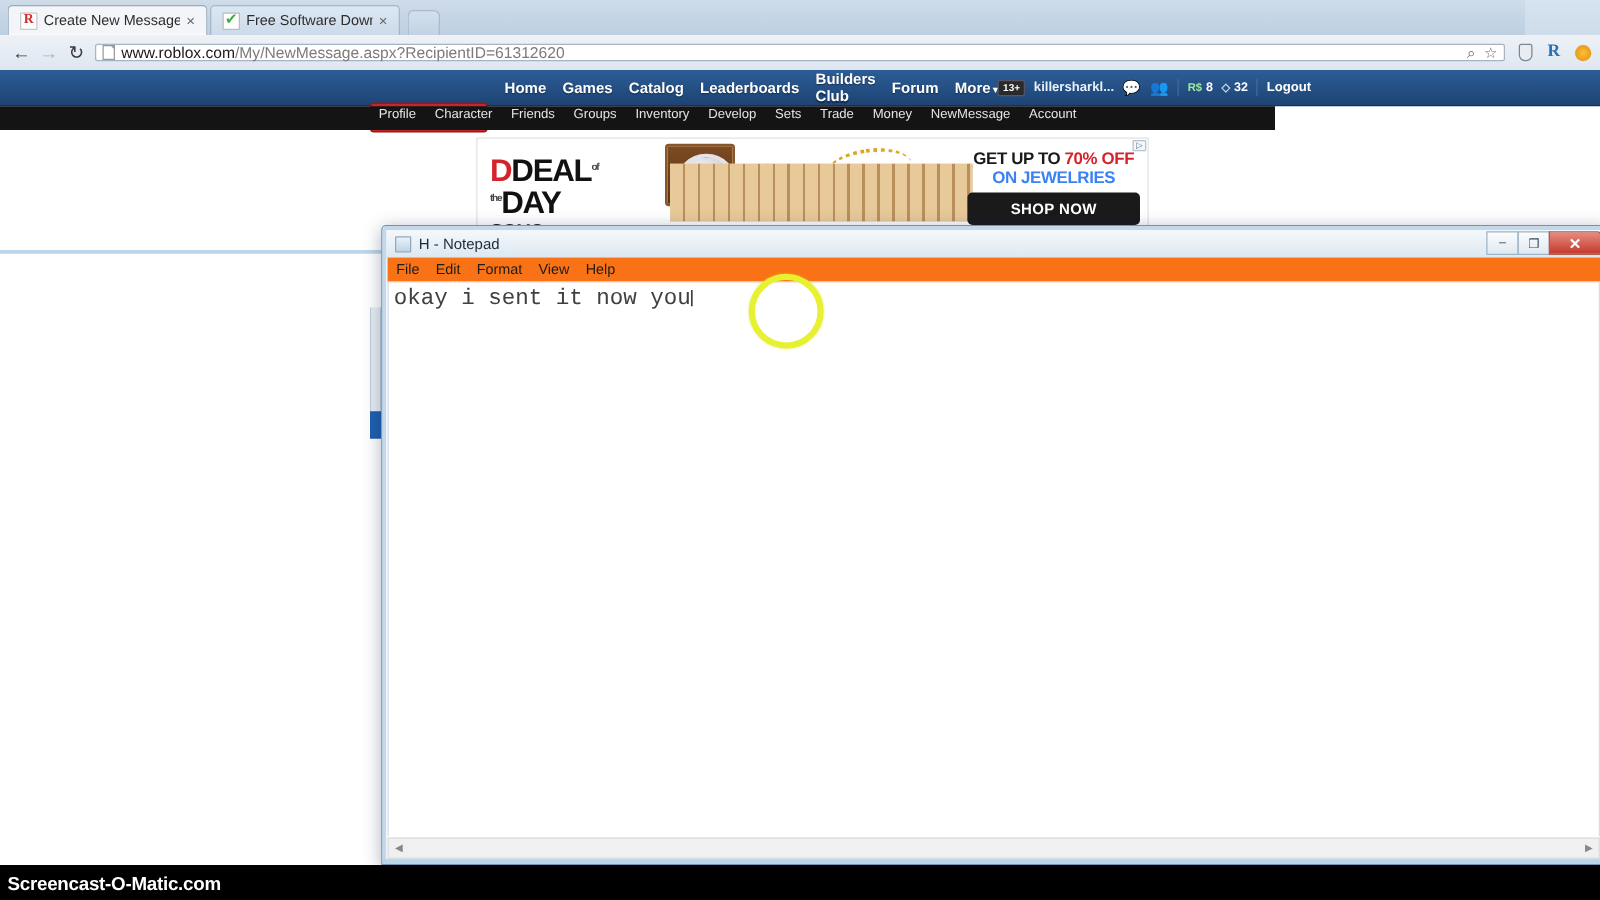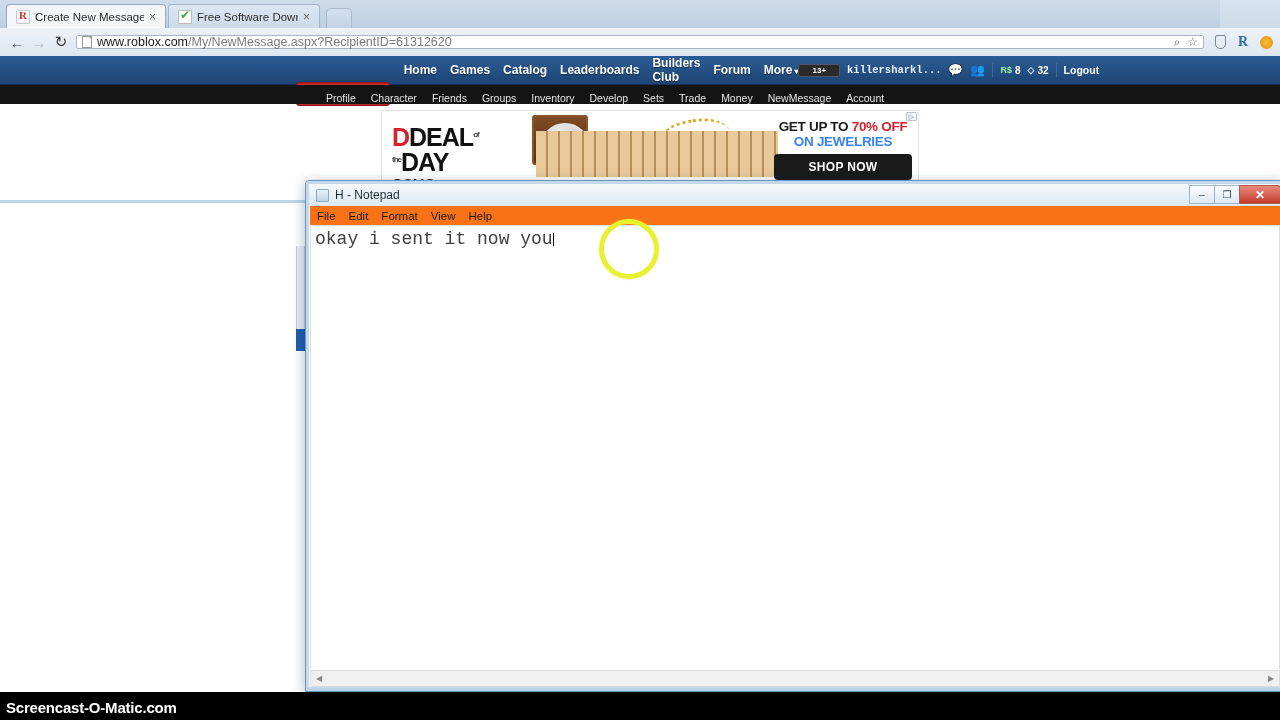--- a/index.html
+++ b/index.html
@@ -122,35 +122,35 @@
   }
   .rbx-links { display: flex; align-items: center; gap: 13px; margin-left: 14px; }
   .rbx-links a {
     color: #ffffff; font-size: 12px; font-weight: bold; text-decoration: none;
     text-shadow: 0 1px 1px rgba(0,0,0,.45);
   }
   .rbx-right { margin-left: auto; display: flex; align-items: center;
                gap: 7px; padding-right: 272px; }
   .badge13 {
     background: #2a2a2a; color: #fff; font-size: 8px; font-weight: bold;
-    padding: 1px 13px; border-radius: 2px; border: 1px solid #556;
-  }
-  .uname { color: #e8f0fa; font-size: 10.5px; font-weight: bold; font-family: Liberation Mono, monospace; }
+    padding: 1px 3px; border-radius: 2px; border: 1px solid #556;
+  }
+  .uname { color: #e8f0fa; font-size: 10.5px; font-weight: bold; }
   .ico-chat { font-size: 12px; color: #9fb9d6; }
   .ico-friends { font-size: 12px; color: #9fb9d6; }
   .divider-v { width: 1px; height: 14px; background: #42699a; }
   .cur { display: flex; align-items: center; gap: 3px; }
   .cur-ico { font-size: 9px; color: #9fe8a0; font-weight: bold; }
   .cur-ico.tix { color: #cfe4f5; }
   .cur-val { color: #ffffff; font-size: 10px; font-weight: bold; }
   .logout { color: #ffffff; font-size: 10.5px; font-weight: bold; }
 
   .rbx-subnav {
-    position: absolute; left: 0; top: 29px; width: 1280px; height: 19px;
-    background: #141414; display: flex; align-items: flex-end; padding-left: 23px;
+    position: absolute; left: 0; top: 29px; width: 1020px; height: 19px;
+    background: #141414; display: flex; align-items: flex-start;
   }
   .rbx-subnav .inner { margin-left: 303px; display: flex; gap: 15px; }
   .rbx-subnav a { color: #e4e4e4; font-size: 10.5px; text-decoration: none; }
 
   .ad-wrap {
     position: absolute; left: 381px; top: 54px; width: 538px; height: 74px;
     background: #ffffff; border: 1px solid #e2e2e2; overflow: hidden;
   }
   .ad-left {
     position: absolute; left: 10px; top: 14px; width: 135px; color: #111;

